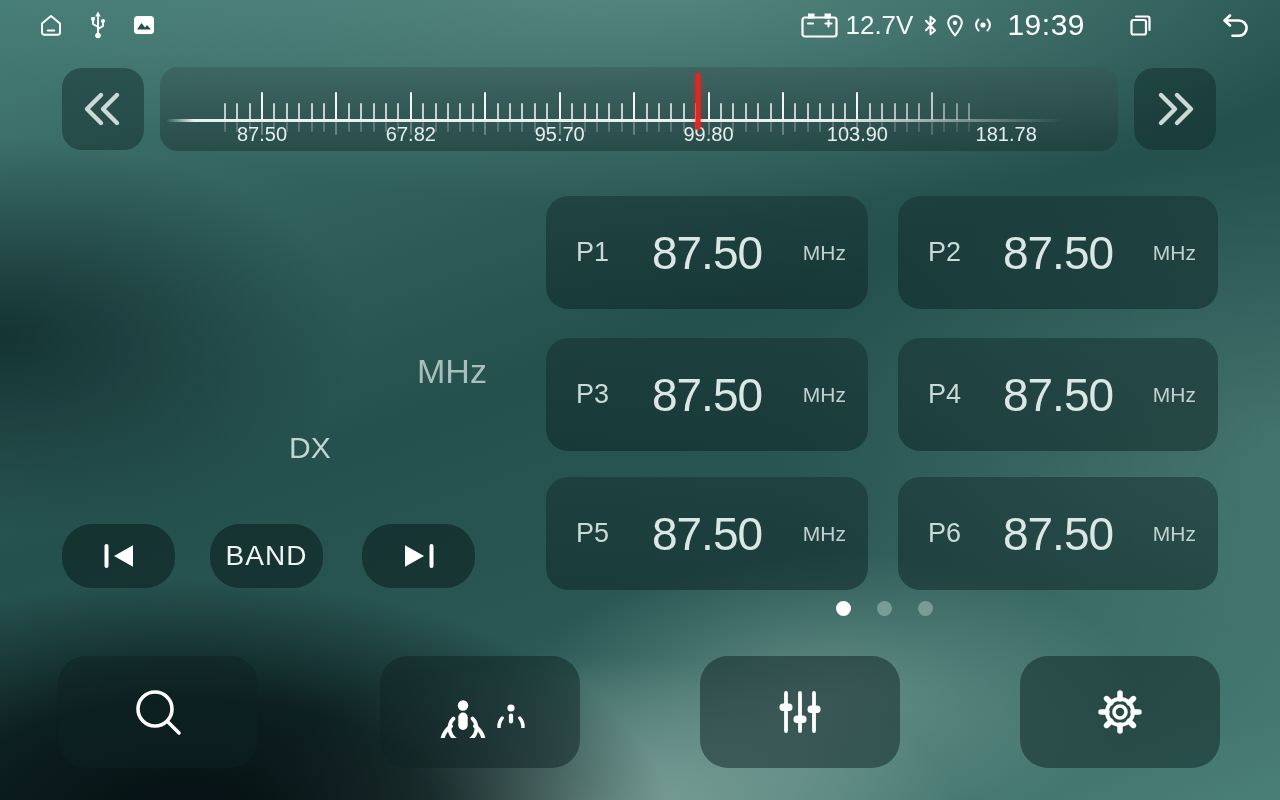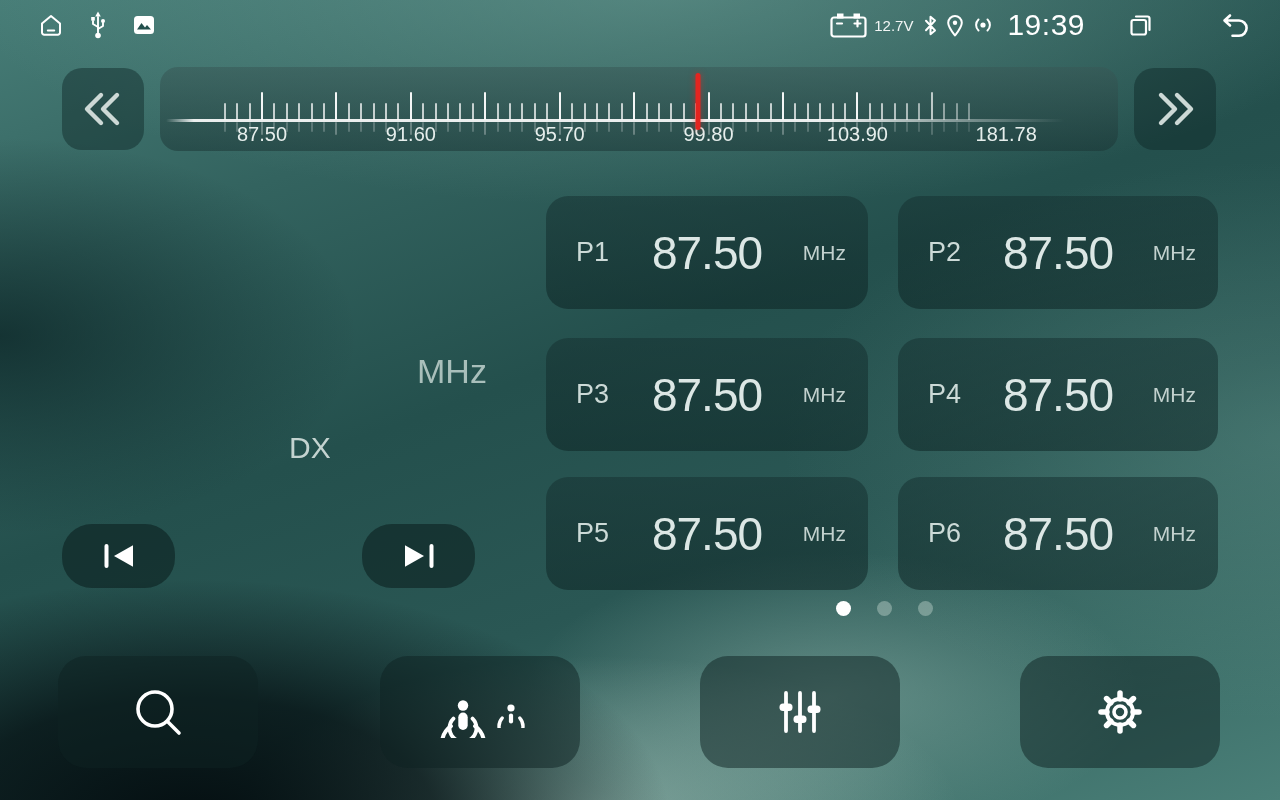--- a/index.html
+++ b/index.html
@@ -15,21 +15,21 @@
       radial-gradient(45% 40% at 0% 42%, rgba(6,28,30,0.65) 0%, rgba(6,28,30,0) 62%),
       linear-gradient(160deg,#477d77 0%,#33635f 22%,#24504d 45%,#2a5754 65%,#3c6e68 85%,#4a7f78 100%);
   }
   svg{display:block;}
   .iconstroke{stroke:#fff;fill:none;stroke-width:2;stroke-linecap:round;stroke-linejoin:round;}
 
   
   .status-bar{position:absolute;top:0;left:0;right:0;height:50px;display:flex;align-items:center;justify-content:space-between;padding:0 30px 0 38px;box-sizing:border-box;}
   .sb-left{display:flex;align-items:center;gap:26px;}
   .sb-right{display:flex;align-items:center;}
-  .sb-volt{font-size:15px;margin-left:7px;color:#f2f6f5;}
+  .sb-volt{font-size:26px;margin-left:7px;color:#f2f6f5;}
   .sb-time{font-size:30px;font-weight:normal;margin-left:13px;letter-spacing:0.5px;}
   .ml8{margin-left:8px;} .ml10{margin-left:10px;} .ml40{margin-left:42px;} .ml66{margin-left:66px;}
 
   
   .seek-btn{position:absolute;top:68px;width:82px;height:82px;border-radius:20px;border:none;
     background:rgba(14,37,38,0.45);display:flex;align-items:center;justify-content:center;cursor:pointer;padding:0;}
   .seek-btn.left{left:62px;} .seek-btn.right{left:1134px;}
   .dial{position:absolute;left:160px;top:67px;width:958px;height:84px;border-radius:18px;overflow:hidden;
     background:linear-gradient(180deg,rgba(56,88,86,0.55) 0%,rgba(26,52,52,0.52) 100%);}
   .tick-layer{position:absolute;left:0;right:0;top:0;height:53px;
@@ -297,21 +297,21 @@
         <div class="tick" style="left: 76.6786%;"></div>
         <div class="tick" style="left: 77.9732%;"></div>
         <div class="tick" style="left: 79.2679%;"></div>
         <div class="tick tall" style="left: 80.5626%;"></div>
         <div class="tick" style="left: 81.8573%;"></div>
         <div class="tick" style="left: 83.1519%;"></div>
         <div class="tick" style="left: 84.4466%;"></div>
       </div>
     <div class="labels-layer">
         <span class="scale-label" style="left: 10.65%;">87.50</span>
-        <span class="scale-label" style="left: 26.1861%;">91.60</span>
+        <span class="scale-label" style="left: 26.1861%;">67.82</span>
         <span class="scale-label" style="left: 41.7223%;">95.70</span>
         <span class="scale-label" style="left: 57.2584%;">99.80</span>
         <span class="scale-label" style="left: 72.7945%;">103.90</span>
         <span class="scale-label" style="left: 88.3307%;">181.78</span>
       </div>
     <div class="freq-marker" style="left: 56.1216%; background: rgb(228, 37, 32);"></div>
   </div>
 
   <button class="seek-btn right">
     <span>
@@ -328,20 +328,21 @@
   <div class="mode-dx">DX</div>
 
   <button class="tr-btn tr-prev">
     <span>
       <svg width="34" height="28" viewBox="0 0 34 28">
         <rect x="2.5" y="2" width="4" height="24" rx="2" fill="#fff"></rect>
         <path d="M31 3.2 L12 14 L31 24.8 Z" fill="#fff"></path>
       </svg>
     </span>
   </button>
+  <button class="tr-btn tr-band">BAND</button>
   <button class="tr-btn tr-next">
     <span>
       <svg width="34" height="28" viewBox="0 0 34 28">
         <path d="M3 3.2 L22 14 L3 24.8 Z" fill="#fff"></path>
         <rect x="27.5" y="2" width="4" height="24" rx="2" fill="#fff"></rect>
       </svg>
     </span>
   </button>
 
   <button class="preset pr-c1 pr-r1">

